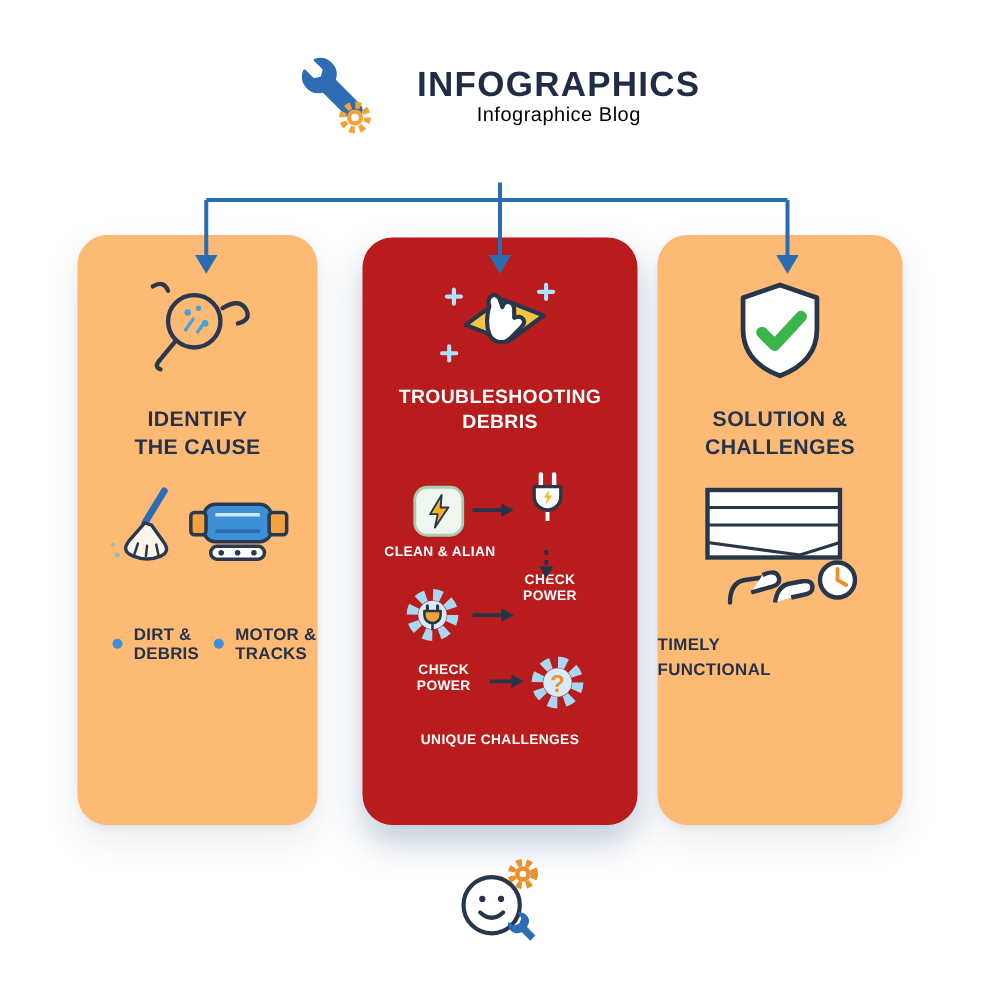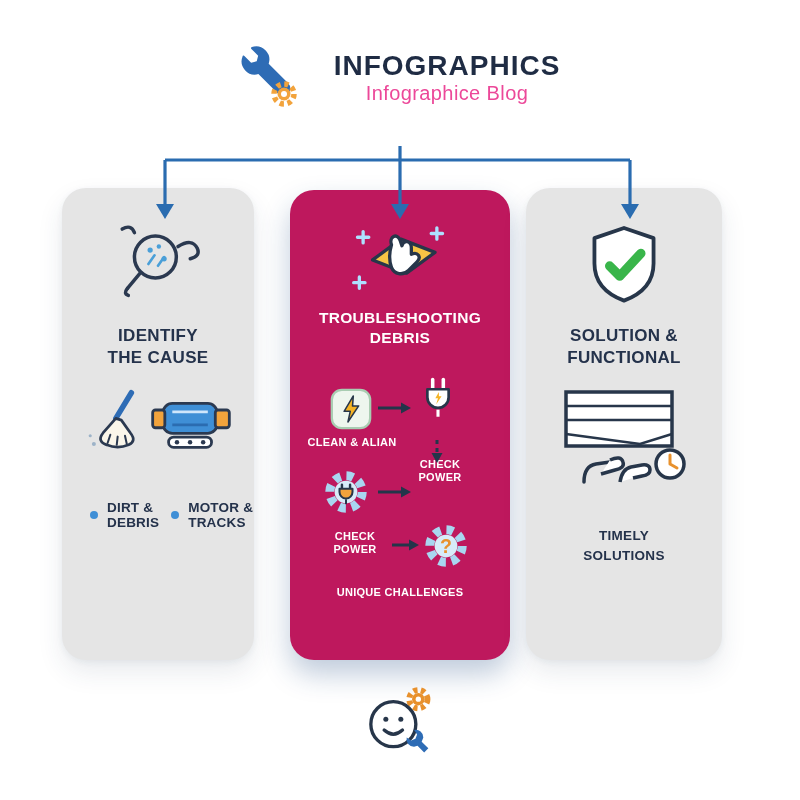--- a/index.html
+++ b/index.html
@@ -6,29 +6,29 @@
   html,body { width:800px; height:800px; background:#ffffff; font-family:"Liberation Sans", sans-serif; }
   .stage { position:relative; width:800px; height:800px; background:#ffffff; overflow:hidden; }
 
   
   .header { position:absolute; top:44px; left:0; right:0; display:flex; justify-content:center; align-items:center; gap:30px; }
   .icon-cluster { position:relative; width:64px; height:66px; flex:0 0 auto; }
   .icon-cluster .wrench { position:absolute; left:0; top:0; }
   .icon-cluster .gear { position:absolute; left:28px; top:34px; }
   .header-text { text-align:center; }
   .header-title { font-size:28px; font-weight:800; color:#1f2c44; letter-spacing:1px; }
-  .header-subtitle { font-size:20px; color:#ec4899; margin-top:0; letter-spacing:0.4px; }
+  .header-subtitle { font-size:16px; color:#000000; margin-top:0; letter-spacing:0.4px; }
 
   
   .connector { position:absolute; left:0; top:0; width:800px; height:235px; z-index:5; pointer-events:none; }
 
   
-  .card { position:absolute; border-radius:24px; background:#e5e5e5;
+  .card { position:absolute; border-radius:24px; background:#fdba74;
           box-shadow:0 12px 26px rgba(40,60,90,.10), 0 2px 6px rgba(40,60,90,.06); }
-  .card.blue { background:#be185d; box-shadow:0 14px 28px rgba(25,70,125,.28);padding-left:44px; }
+  .card.blue { background:#b91c1c; box-shadow:0 14px 28px rgba(25,70,125,.28);padding-left:44px; }
   .card-identify { left:62px; top:188px; width:192px; height:472px; }
   .card-trouble  { left:290px; top:190px; width:220px; height:470px; }
   .card-solution { left:526px; top:188px; width:196px; height:472px; }
 
   .abs { position:absolute; }
   .card-title { position:absolute; left:0; width:100%; text-align:center; font-weight:800;
                 font-size:17px; line-height:1.3; color:#24324b; letter-spacing:.3px; }
   .blue .card-title { color:#ffffff; font-size:15.5px; }
 
   
@@ -51,22 +51,22 @@
   .lbl-check1 { left:112px; top:268px; width:76px; }
   .gearplug { left:30px; top:276px; }
   .lbl-check2 { left:26px; top:340px; width:78px; }
   .gearq { left:130px; top:330px; }
   .lbl-unique { left:0; top:396px; width:100%; }
 
   
   .shield { left:60px; top:34px; }
   .solution-title { top:137px; }
   .garage { left:28px; top:196px; }
-  .lbl-timely { position:absolute; left:0; top:318px; width:100%; text-align:center;
-                font-weight:800; font-size:13.5px; line-height:1.45; color:#24324b; letter-spacing:.3px;margin-top:20px; }
+  .lbl-timely { position:absolute; left:0; top:318px; width:100%; 
+                font-weight:800; font-size:13.5px; line-height:1.45; color:#24324b; letter-spacing:.3px; }
 
   
   .footer-icon { position:absolute; left:360px; top:684px; }
   .footer-caption { position:absolute; left:0; top:752px; width:100%; text-align:center;
                     font-weight:800; font-size:15px; color:#24324b; letter-spacing:.6px; }
 </style>
 </head>
 <body>
 
 <div class="stage">
@@ -237,38 +237,38 @@
 
   <div class="card card-solution">
 
     <svg class="abs shield" width="76" height="88" viewBox="0 0 90 100">
       <path d="M45 5 L80 17 v30 q0 31 -35 44 q-35 -13 -35 -44 v-30 z" fill="#ffffff" stroke="#27364a" stroke-width="4.5" stroke-linejoin="round"></path>
       <path d="M28 50 l12 12 l25 -27" stroke="#39b54a" stroke-width="11" fill="none" stroke-linecap="round" stroke-linejoin="round"></path>
     </svg>
 
     <div class="card-title solution-title">
       <span>SOLUTION &amp;</span><br>
-      <span>FUNCTIONAL</span>
+      <span>CHALLENGES</span>
     </div>
 
     <svg class="abs garage" width="140" height="102" viewBox="0 0 140 102">
       <rect x="12" y="8" width="106" height="54" fill="#ffffff" stroke="#27364a" stroke-width="3.5"></rect>
       <line x1="12" y1="22" x2="118" y2="22" stroke="#27364a" stroke-width="2.5"></line>
       <line x1="12" y1="36" x2="118" y2="36" stroke="#27364a" stroke-width="2.5"></line>
       <path d="M12 50 L86 60 L118 50" stroke="#27364a" stroke-width="2.5" fill="none"></path>
       <path d="M30 98 q0 -16 12 -18 l14 -2" fill="none" stroke="#27364a" stroke-width="3.5" stroke-linecap="round"></path>
       <path d="M56 76 q11 -5 13 2 q2 6 -8 8 l-14 4" fill="#ffffff" stroke="#27364a" stroke-width="3.5" stroke-linejoin="round"></path>
       <path d="M66 98 q2 -13 11 -15 l11 -2 q8 -1 8 5 q0 5 -8 6 l-9 2" fill="#ffffff" stroke="#27364a" stroke-width="3.5" stroke-linejoin="round"></path>
       <circle cx="116" cy="80" r="14" fill="#ffffff" stroke="#27364a" stroke-width="3.5"></circle>
       <path d="M116 80 V71 M116 80 l7 4" stroke="#e8912d" stroke-width="3" stroke-linecap="round"></path>
     </svg>
 
     <div class="lbl-timely">
       <span>TIMELY</span><br>
-      <span>SOLUTIONS</span>
+      <span>FUNCTIONAL</span>
     </div>
   </div>
 
   <svg class="footer-icon" width="80" height="72" viewBox="0 0 96 86">
     <g>
       <circle cx="70" cy="18" r="11" fill="none" stroke="#e8912d" stroke-width="7" stroke-dasharray="5 4.1"></circle>
       <circle cx="70" cy="18" r="7.5" fill="#e8912d"></circle>
       <circle cx="70" cy="18" r="3.2" fill="#ffffff"></circle>
     </g>
     <circle cx="40" cy="48" r="27" fill="#ffffff" stroke="#27364a" stroke-width="4"></circle>

